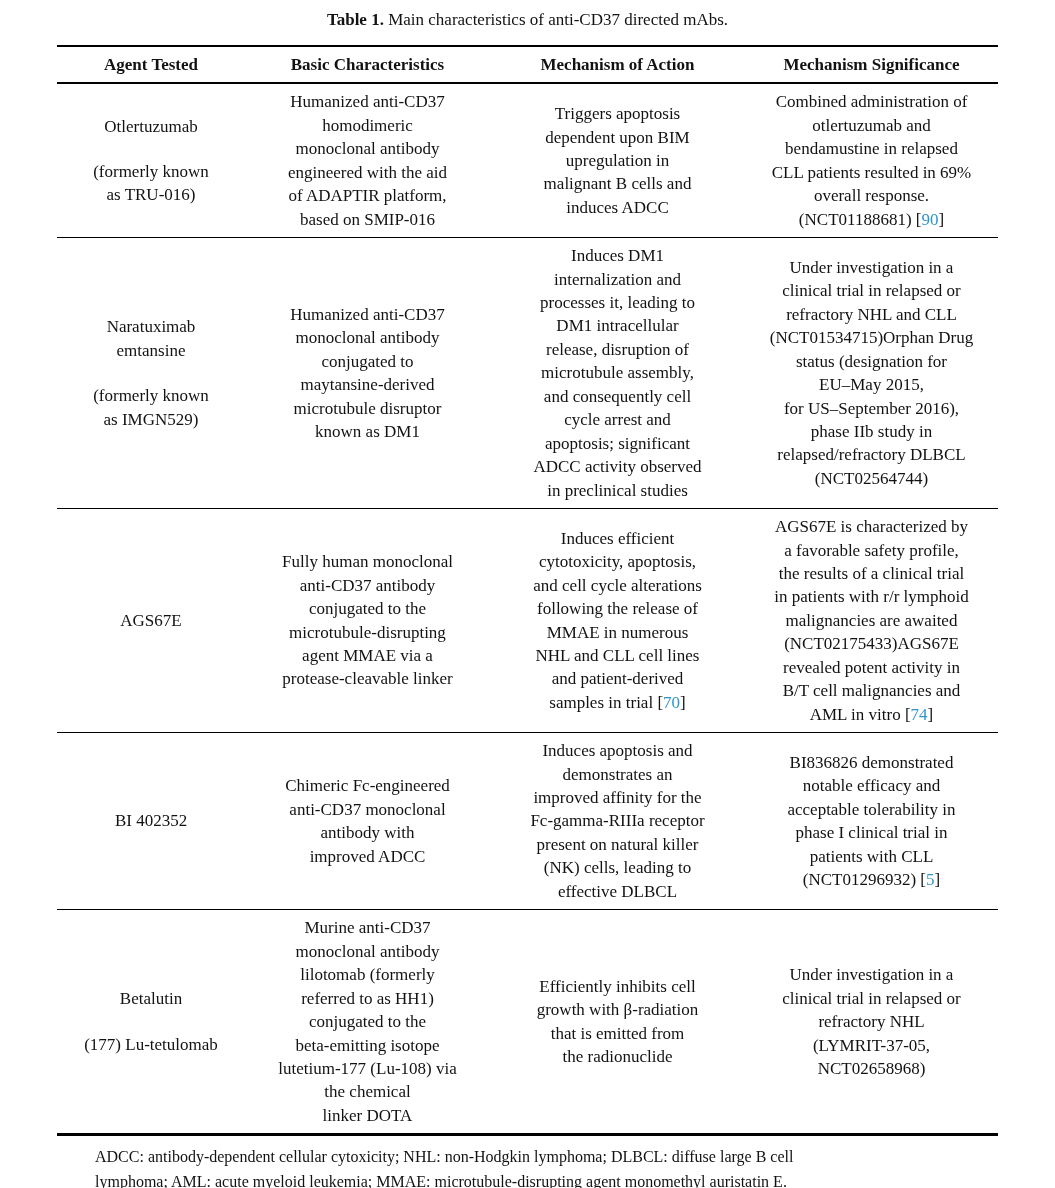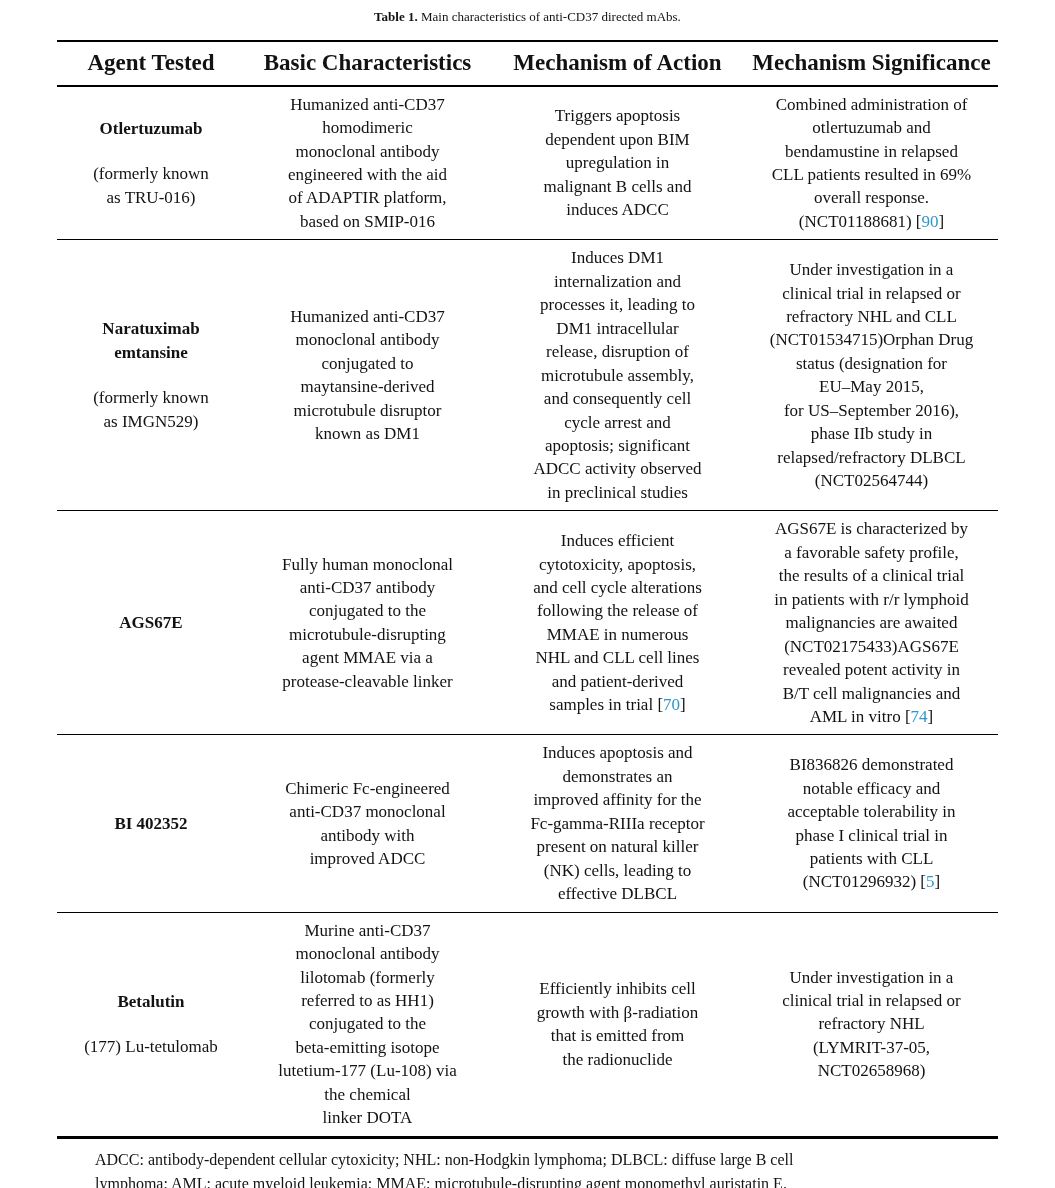--- a/index.html
+++ b/index.html
@@ -13,21 +13,21 @@
     height: 1188px;
     background: #ffffff;
     font-family: "Liberation Serif", serif;
     color: #121212;
     overflow: hidden;
     box-sizing: border-box;
   }
   .caption {
     text-align: center;
     padding-top: 9px;
-    font-size: 13px;
+    font-size: 17px;
     line-height: 1.3;
   }
   .caption .cap-label { font-weight: bold; }
   .table-wrap {
     margin: 14px 57px 0 57px;
   }
   table.mabs {
     width: 100%;
     border-collapse: collapse;
     table-layout: fixed;
@@ -37,35 +37,35 @@
   table.mabs thead tr {
     border-bottom: 2px solid #000;
   }
   table.mabs tbody tr {
     border-bottom: 1px solid #000;
   }
   table.mabs tbody tr:last-child {
     border-bottom: none;
   }
   th {
-    font-size: 23px;
+    font-size: 17px;
     font-weight: bold;
     padding: 7px 4px;
     line-height: 1.25;
   }
   td {
     font-size: 17px;
     text-align: center;
     vertical-align: middle;
     padding: 6px 4px;
     line-height: 1.38;
   }
   .pre { white-space: pre-line; }
   .agent-name {
-    font-weight: bold;
+    font-weight: normal;
     white-space: pre-line;
   }
   .agent-sub { white-space: pre-line; margin-top: 22px; }
   .agent-sub:empty { display: none; }
   .cite { color: var(--cite-color, #2E96CC); }
   .footnote {
     margin: 0 57px;
     padding: 9px 10px 0 38px;
     font-size: 16px;
     line-height: 1.55;

